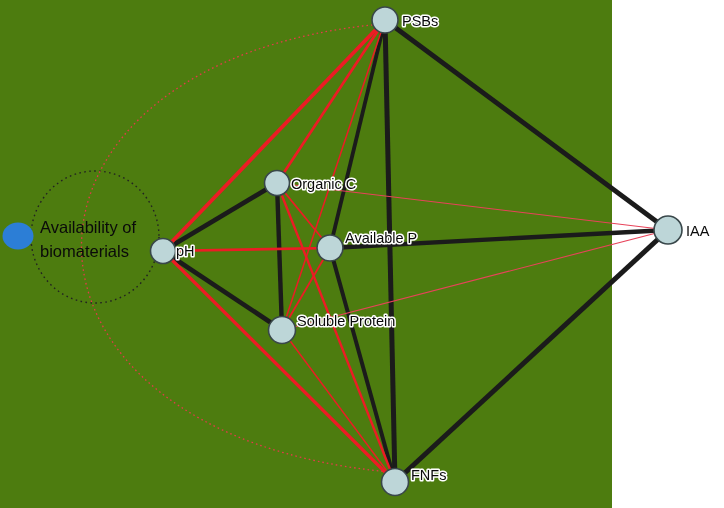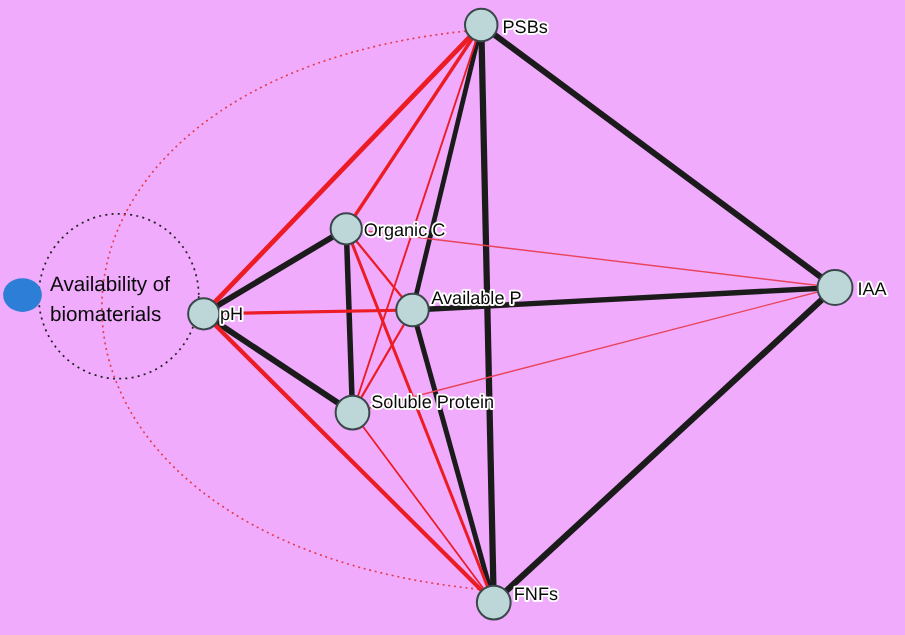--- a/index.html
+++ b/index.html
@@ -1,17 +1,17 @@
 <!DOCTYPE html>
 <html><head>
 <meta charset="utf-8">
 <style>
   html, body { margin: 0; padding: 0; background: #ffffff; }
   body { width: 724px; height: 508px; overflow: hidden; }
-  .figure-wrap { position: relative; width: 724px; height: 508px; background: #f0abfc; }
+  .figure-wrap { position: relative; width: 612px; height: 508px; background: #4d7c0f; }
   svg { display: block; }
   svg text {
     font-family: "Liberation Sans", sans-serif;
     fill: #0a0a0a;
   }
   .node-label {
     font-size: 14.5px;
     stroke: #ffffff;
     stroke-width: 3px;
     paint-order: stroke;

